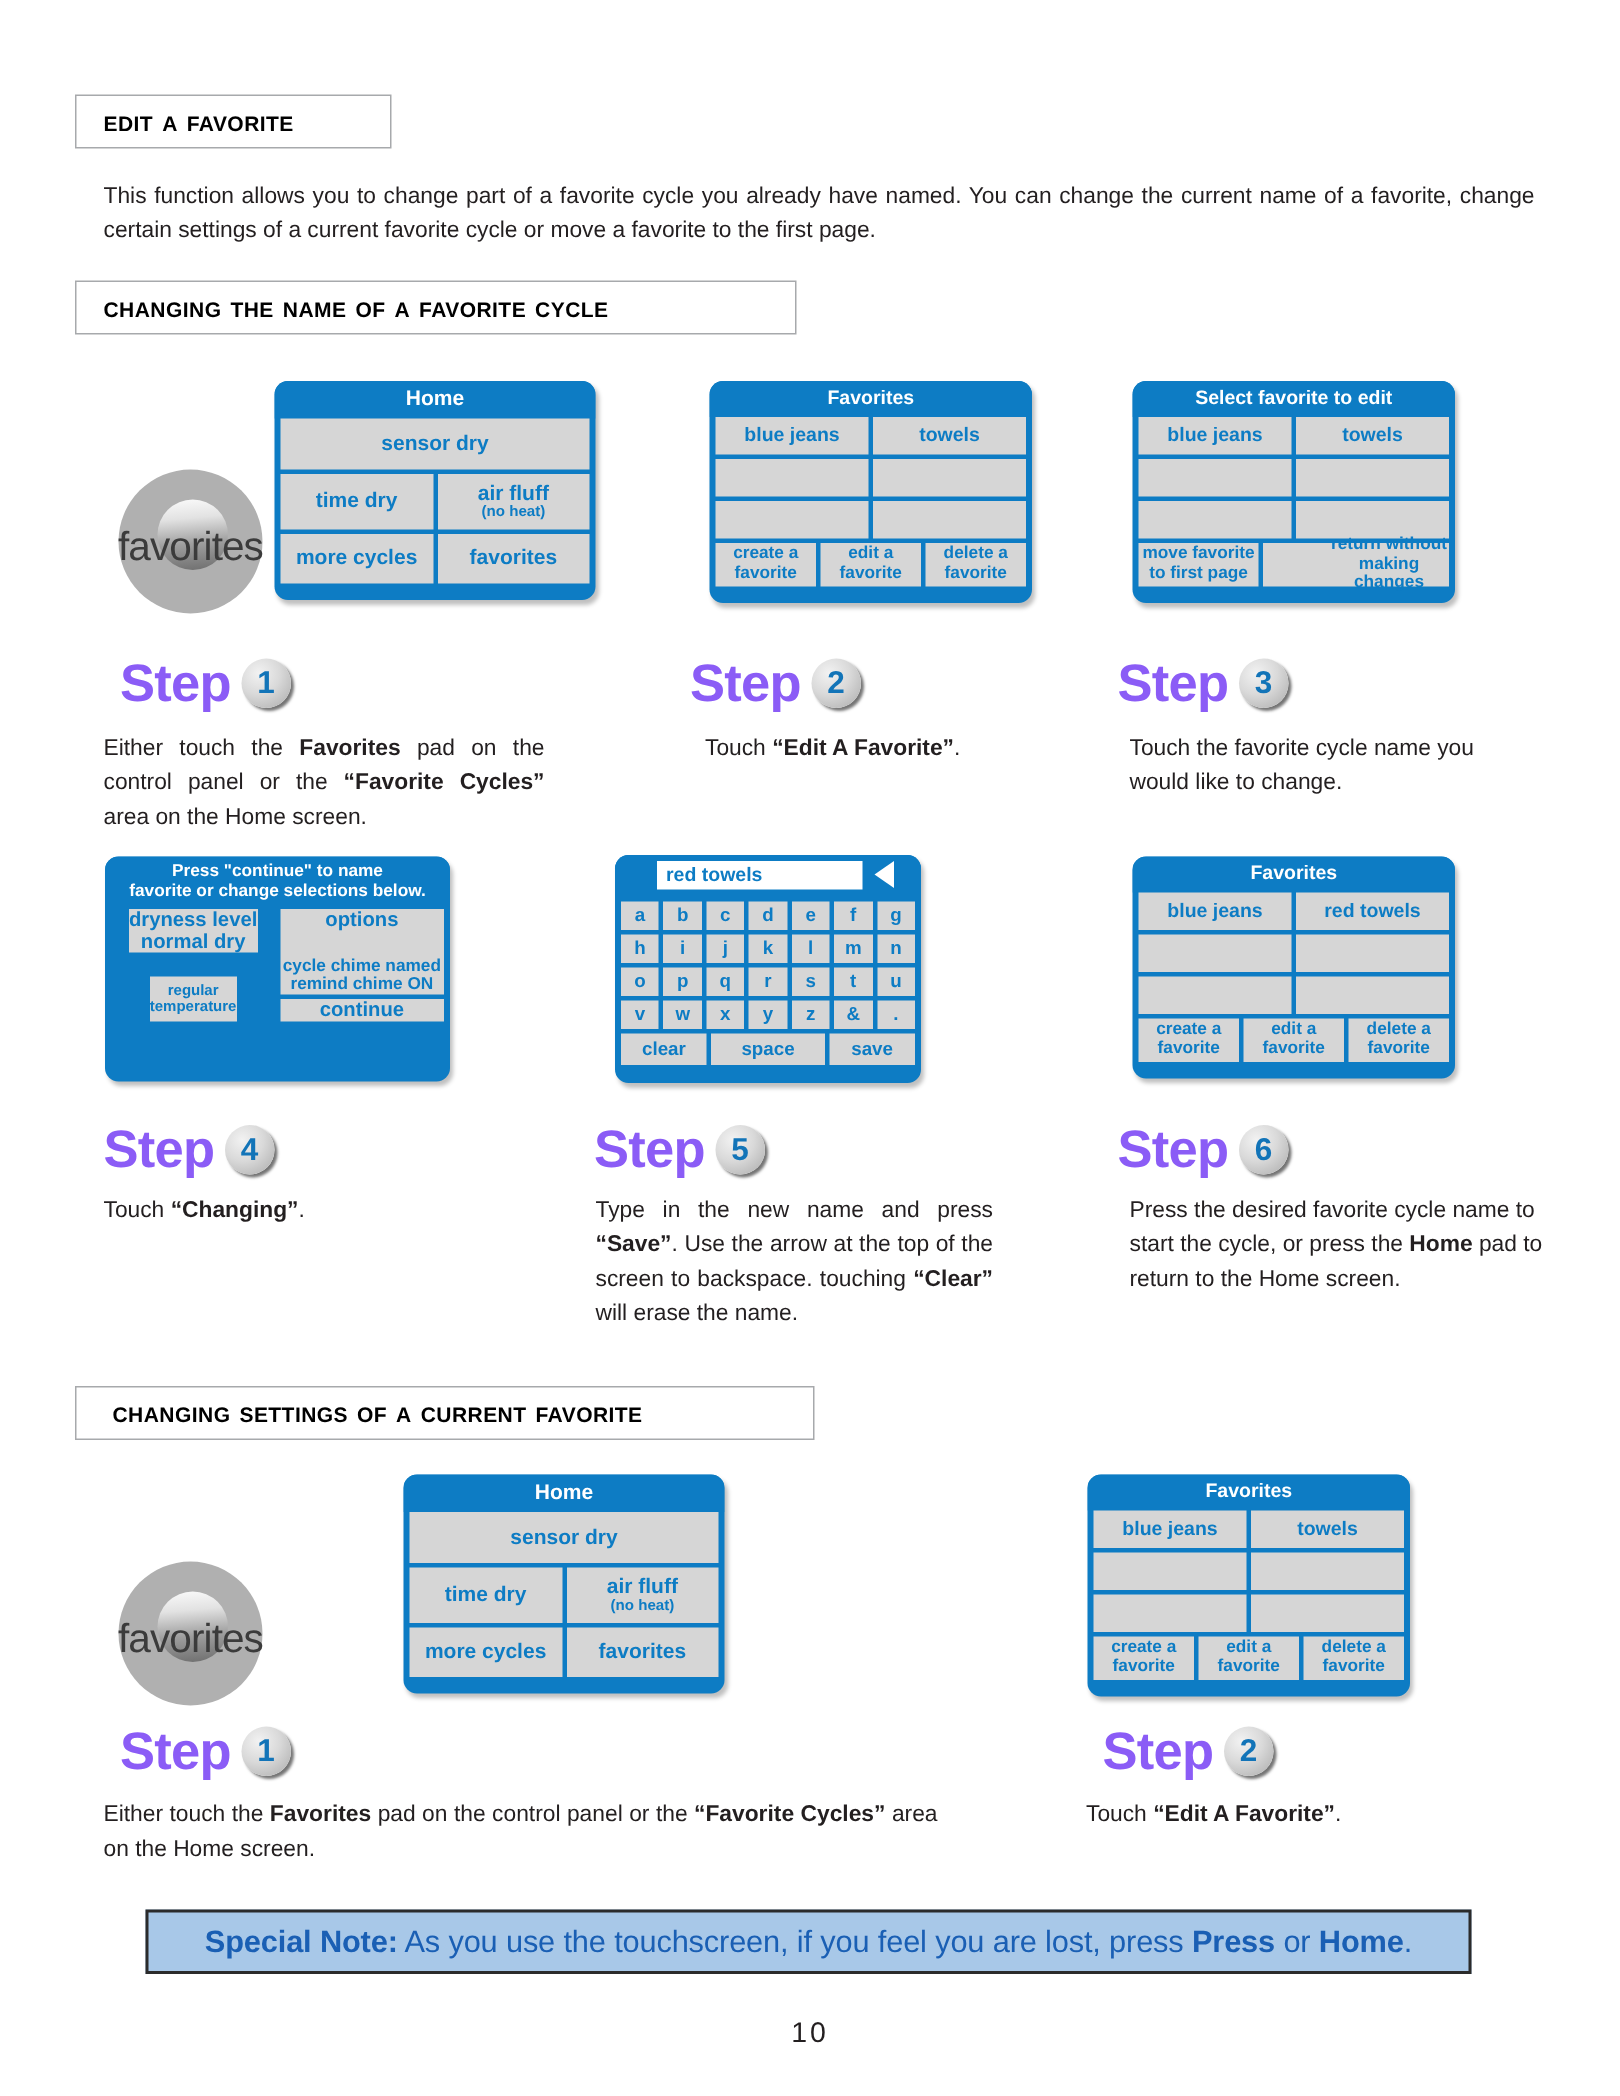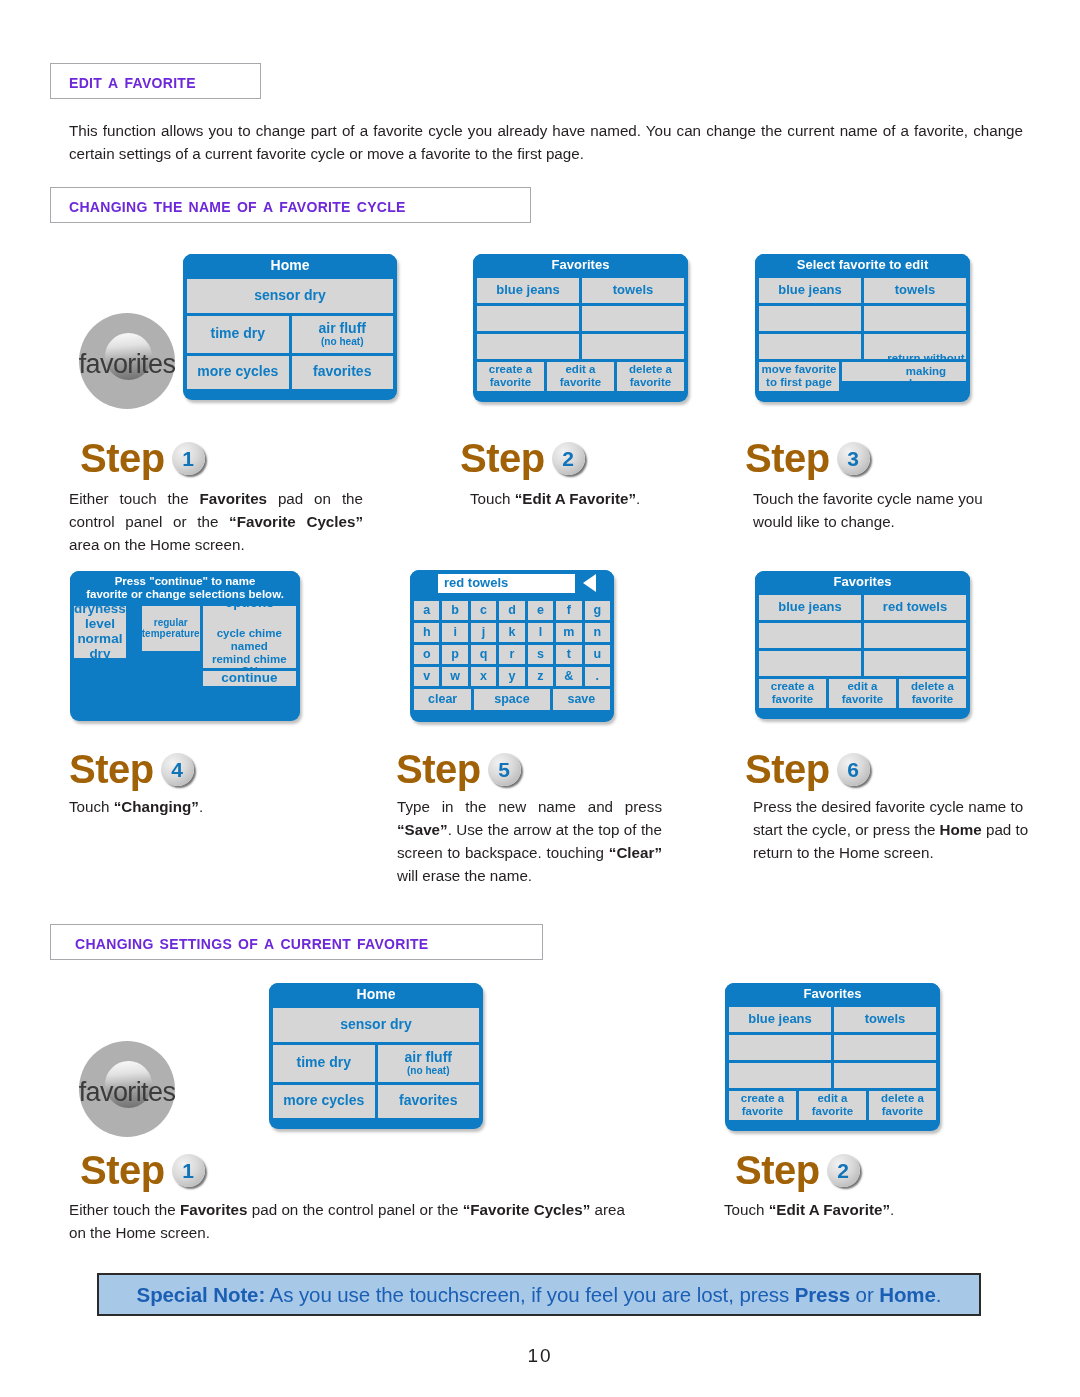--- a/index.html
+++ b/index.html
@@ -18,21 +18,21 @@
   
   .sec-head {
     position: absolute;
     border: 1px solid #a7a9ac;
     background: #ffffff;
     display: flex;
     align-items: center;
     padding: 0 18px;
   }
   .sec-head .txt {
-    color: #6d28d9;
+    color: #000000;
     font-weight: bold;
     letter-spacing: 0.3px;
     white-space: nowrap;
     font-variant: small-caps;
     text-transform: lowercase;
   }
 
   
   .para {
     position: absolute;
@@ -44,23 +44,23 @@
   .para b { font-weight: bold; }
 
   
   .step {
     position: absolute;
     display: flex;
     align-items: center;
     gap: 7px;
   }
   .step .word {
-    font-size: 40px;
-    font-weight: bold;
-    color: #a16207;
+    font-size: 35px;
+    font-weight: bold;
+    color: #8b5cf6;
     letter-spacing: -0.5px;
     line-height: 1;
   }
   .step .badge {
     width: 33px; height: 33px;
     border-radius: 50%;
     background: radial-gradient(circle at 35% 30%, #f2f2f2 0%, #d9d9d9 45%, #bdbdbd 78%, #8d8d8d 100%);
     box-shadow: 2px 2px 2px rgba(0,0,0,0.55);
     display: flex; align-items: center; justify-content: center;
     font-size: 21px; font-weight: bold; color: #1274b8;
@@ -294,21 +294,21 @@
     </div>
     <div class="row">
       <div class="cell blank" style="height:25px;"></div>
       <div class="cell blank" style="height:25px;"></div>
     </div>
     <div class="row">
       <div class="cell" style="font-size:11.5px; height:29px;">
         <span>move favorite</span>
         <span>to first page</span>
       </div>
-      <div class="cell" style="font-size:11.5px; height:19px;padding-left:44px;">
+      <div class="cell" style="font-size:11.5px; height:29px;padding-left:44px;">
         <span>return without</span>
         <span>making changes</span>
       </div>
     </div>
   </div>
 </div>
 
 <div class="step" style="left:80px; top:438px;">
   <span class="word">Step</span>
   <span class="badge">1</span>
@@ -326,21 +326,21 @@
   <span class="badge">3</span>
 </div>
 <div class="para" style="left:753px; top:487px; width:270px; text-align:left;">Touch the favorite cycle name you would like to change.</div>
 
 <div class="panel" style="left:70px; top:571px; width:230px; height:150px;">
   <div class="titlebar" style="font-size:11.5px;">
     <div>Press "continue" to name</div>
     <div>favorite or change selections below.</div>
   </div>
   <div class="grid" style="flex-direction:row;">
-    <div style="display:flex; flex-direction:row; gap:16px; flex:1 1 0;">
+    <div style="display:flex; flex-direction:column; gap:16px; flex:1 1 0;align-items:center;">
       <div class="cell" style="font-size:13.5px; height:52px;">
         <span>dryness level</span>
         <span>normal dry</span>
       </div>
       <div class="cell" style="font-size:10px; height:45px;">
         <span>regular</span>
         <span>temperature</span>
       </div>
     </div>
     <div style="display:flex; flex-direction:column; gap:3px; flex:1 1 0;">

